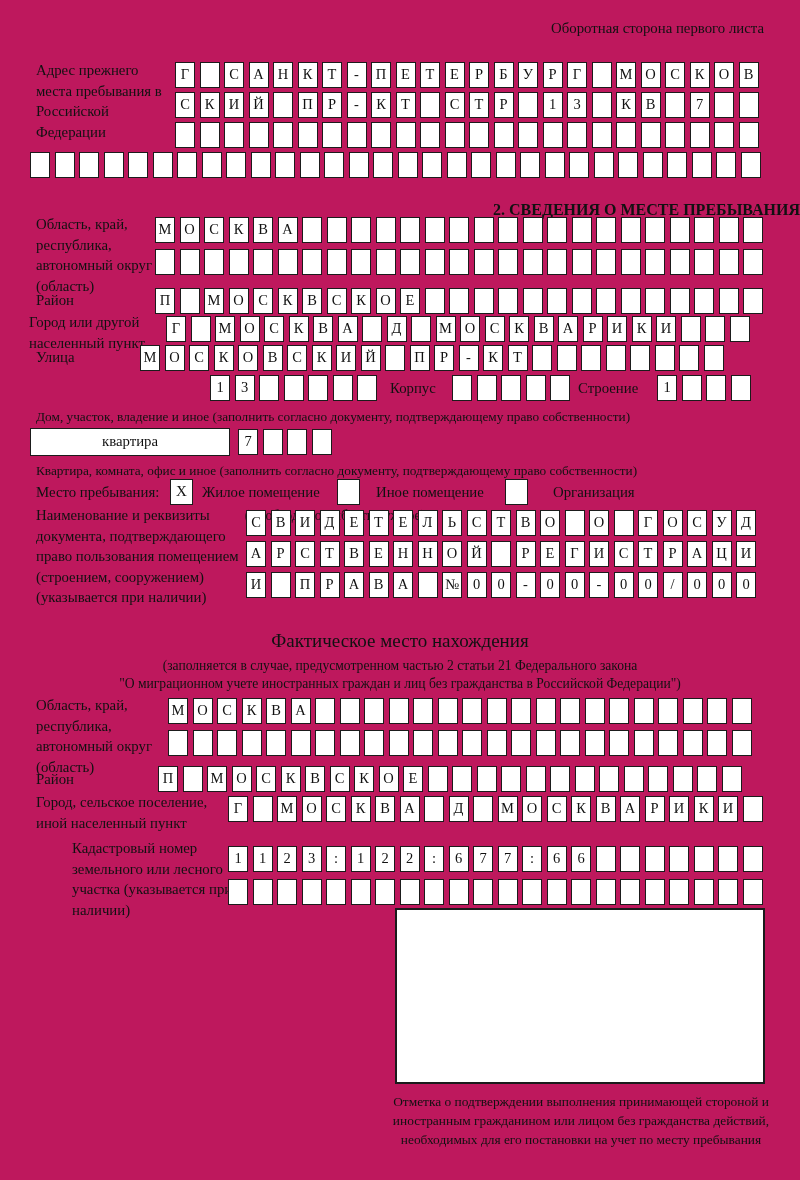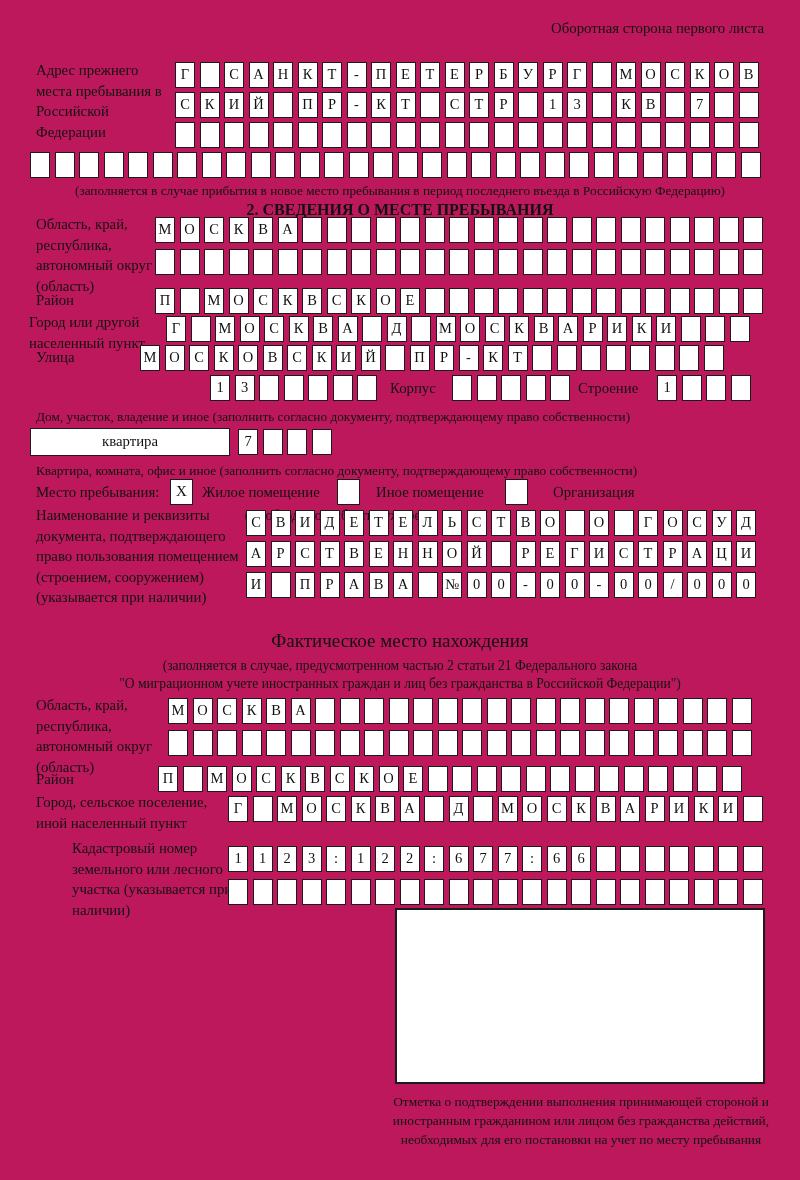--- a/index.html
+++ b/index.html
@@ -36,23 +36,22 @@
 
 <div id="page">
 
   <div class="abs" style="top:20px;right:36px;font-size:14.8px;">Оборотная сторона первого листа</div>
 
   <div class="lbl" style="left:36px;top:60px;width:140px;">Адрес прежнего места пребывания в Российской Федерации</div>
   <div class="row" style="left:175px;top:62px"><span class="cell">Г</span><span class="cell"></span><span class="cell">С</span><span class="cell">А</span><span class="cell">Н</span><span class="cell">К</span><span class="cell">Т</span><span class="cell">-</span><span class="cell">П</span><span class="cell">Е</span><span class="cell">Т</span><span class="cell">Е</span><span class="cell">Р</span><span class="cell">Б</span><span class="cell">У</span><span class="cell">Р</span><span class="cell">Г</span><span class="cell"></span><span class="cell">М</span><span class="cell">О</span><span class="cell">С</span><span class="cell">К</span><span class="cell">О</span><span class="cell">В</span></div>
   <div class="row" style="left:175px;top:92px"><span class="cell">С</span><span class="cell">К</span><span class="cell">И</span><span class="cell">Й</span><span class="cell"></span><span class="cell">П</span><span class="cell">Р</span><span class="cell">-</span><span class="cell">К</span><span class="cell">Т</span><span class="cell"></span><span class="cell">С</span><span class="cell">Т</span><span class="cell">Р</span><span class="cell"></span><span class="cell">1</span><span class="cell">3</span><span class="cell"></span><span class="cell">К</span><span class="cell">В</span><span class="cell"></span><span class="cell">7</span><span class="cell"></span><span class="cell"></span></div>
   <div class="row" style="left:175px;top:122px"><span class="cell"></span><span class="cell"></span><span class="cell"></span><span class="cell"></span><span class="cell"></span><span class="cell"></span><span class="cell"></span><span class="cell"></span><span class="cell"></span><span class="cell"></span><span class="cell"></span><span class="cell"></span><span class="cell"></span><span class="cell"></span><span class="cell"></span><span class="cell"></span><span class="cell"></span><span class="cell"></span><span class="cell"></span><span class="cell"></span><span class="cell"></span><span class="cell"></span><span class="cell"></span><span class="cell"></span></div>
   <div class="row" style="left:30px;top:152px"><span class="cell"></span><span class="cell"></span><span class="cell"></span><span class="cell"></span><span class="cell"></span><span class="cell"></span><span class="cell"></span><span class="cell"></span><span class="cell"></span><span class="cell"></span><span class="cell"></span><span class="cell"></span><span class="cell"></span><span class="cell"></span><span class="cell"></span><span class="cell"></span><span class="cell"></span><span class="cell"></span><span class="cell"></span><span class="cell"></span><span class="cell"></span><span class="cell"></span><span class="cell"></span><span class="cell"></span><span class="cell"></span><span class="cell"></span><span class="cell"></span><span class="cell"></span><span class="cell"></span><span class="cell"></span></div>
-  <div class="center cap" style="top:182px;">(заполняется в случае прибытия в новое место пребывания в период последнего въезда в Российскую Федерацию)</div>
 
-  <div class="h-bold" style="top:201px;">2. СВЕДЕНИЯ О МЕСТЕ ПРЕБЫВАНИЯ</div>
+  <div class="h-bold" style="top:201px;text-align:right;">2. СВЕДЕНИЯ О МЕСТЕ ПРЕБЫВАНИЯ</div>
 
   <div class="lbl" style="left:36px;top:214px;width:118px;">Область, край, республика, автономный округ (область)</div>
   <div class="row" style="left:155px;top:217px"><span class="cell">М</span><span class="cell">О</span><span class="cell">С</span><span class="cell">К</span><span class="cell">В</span><span class="cell">А</span><span class="cell"></span><span class="cell"></span><span class="cell"></span><span class="cell"></span><span class="cell"></span><span class="cell"></span><span class="cell"></span><span class="cell"></span><span class="cell"></span><span class="cell"></span><span class="cell"></span><span class="cell"></span><span class="cell"></span><span class="cell"></span><span class="cell"></span><span class="cell"></span><span class="cell"></span><span class="cell"></span><span class="cell"></span></div>
   <div class="row" style="left:155px;top:249px"><span class="cell"></span><span class="cell"></span><span class="cell"></span><span class="cell"></span><span class="cell"></span><span class="cell"></span><span class="cell"></span><span class="cell"></span><span class="cell"></span><span class="cell"></span><span class="cell"></span><span class="cell"></span><span class="cell"></span><span class="cell"></span><span class="cell"></span><span class="cell"></span><span class="cell"></span><span class="cell"></span><span class="cell"></span><span class="cell"></span><span class="cell"></span><span class="cell"></span><span class="cell"></span><span class="cell"></span><span class="cell"></span></div>
 
   <div class="lbl" style="left:36px;top:290px;">Район</div>
   <div class="row" style="left:155px;top:288px"><span class="cell">П</span><span class="cell"></span><span class="cell">М</span><span class="cell">О</span><span class="cell">С</span><span class="cell">К</span><span class="cell">В</span><span class="cell">С</span><span class="cell">К</span><span class="cell">О</span><span class="cell">Е</span><span class="cell"></span><span class="cell"></span><span class="cell"></span><span class="cell"></span><span class="cell"></span><span class="cell"></span><span class="cell"></span><span class="cell"></span><span class="cell"></span><span class="cell"></span><span class="cell"></span><span class="cell"></span><span class="cell"></span><span class="cell"></span></div>
 
   <div class="lbl" style="left:29px;top:312px;width:132px;">Город или другой населенный пункт</div>
   <div class="row" style="left:166px;top:316px"><span class="cell">Г</span><span class="cell"></span><span class="cell">М</span><span class="cell">О</span><span class="cell">С</span><span class="cell">К</span><span class="cell">В</span><span class="cell">А</span><span class="cell"></span><span class="cell">Д</span><span class="cell"></span><span class="cell">М</span><span class="cell">О</span><span class="cell">С</span><span class="cell">К</span><span class="cell">В</span><span class="cell">А</span><span class="cell">Р</span><span class="cell">И</span><span class="cell">К</span><span class="cell">И</span><span class="cell"></span><span class="cell"></span><span class="cell"></span></div>

